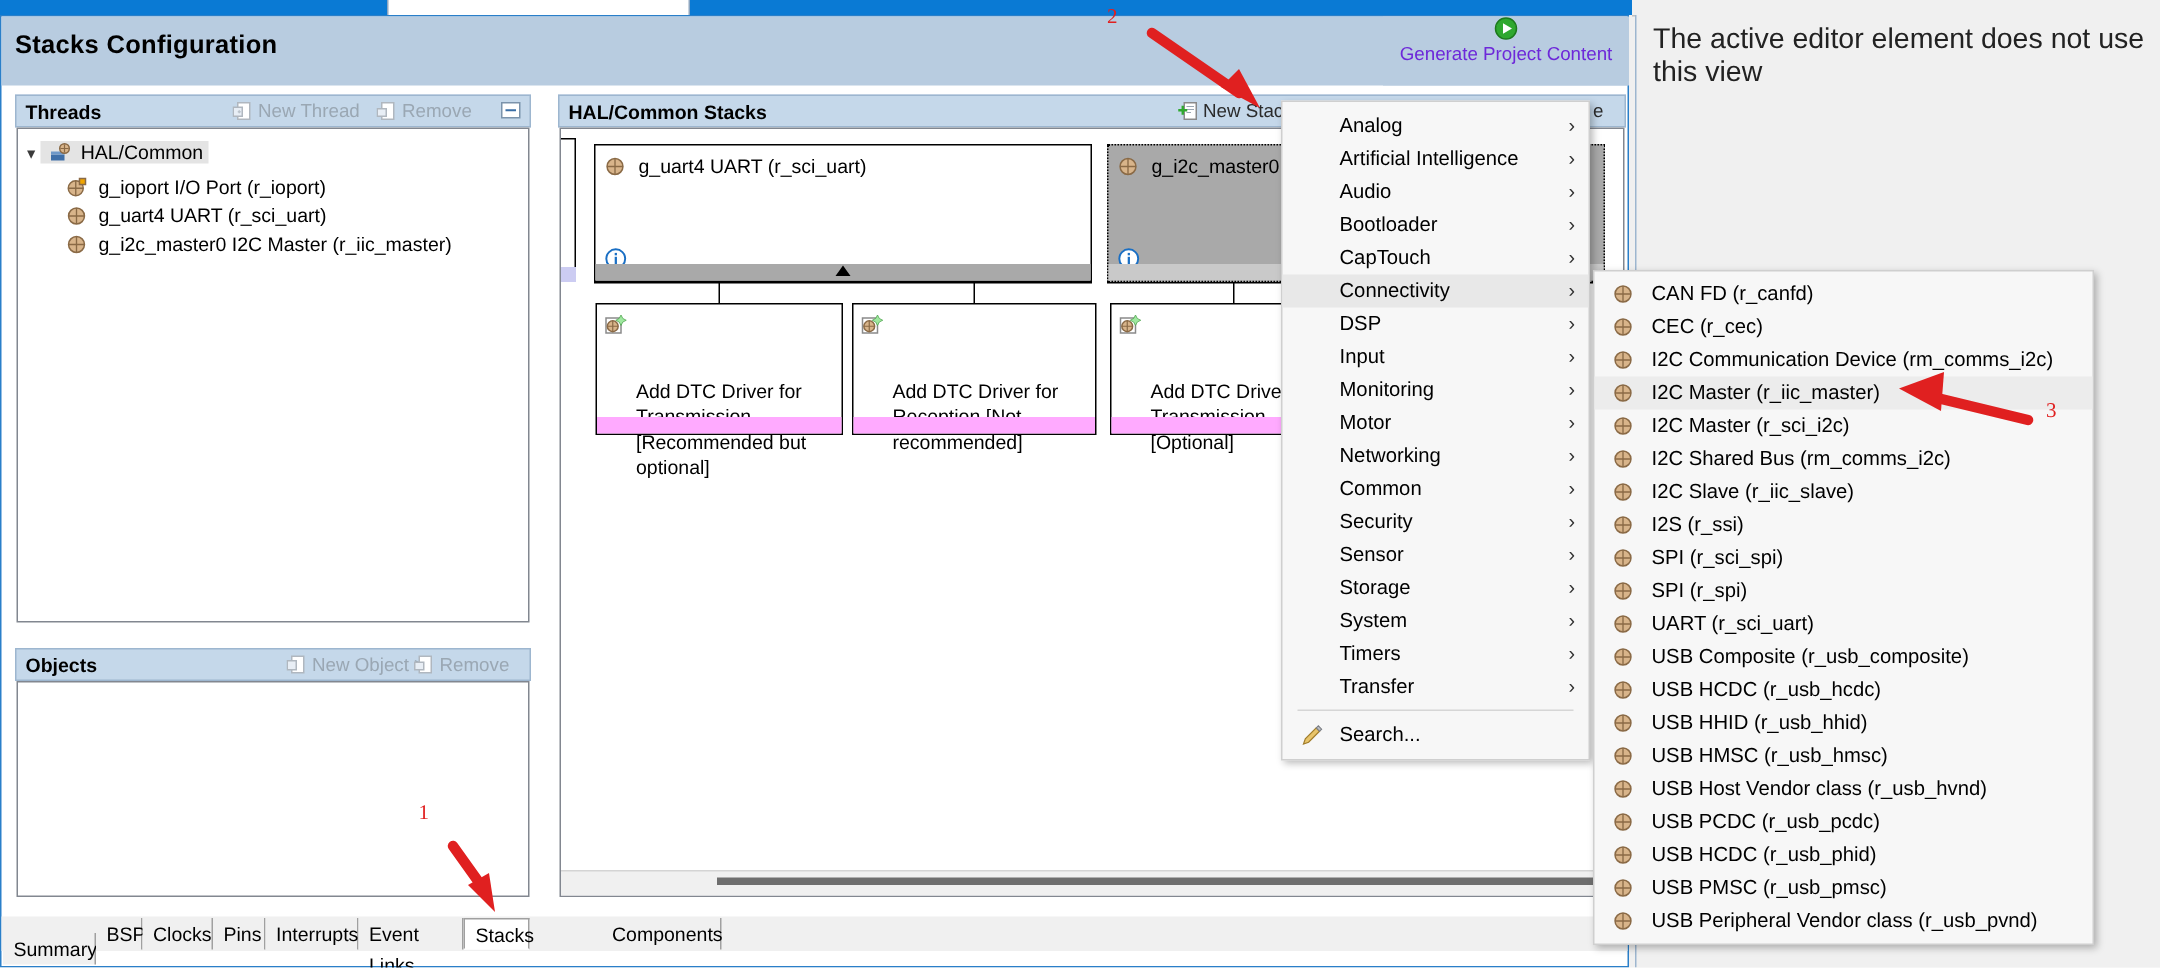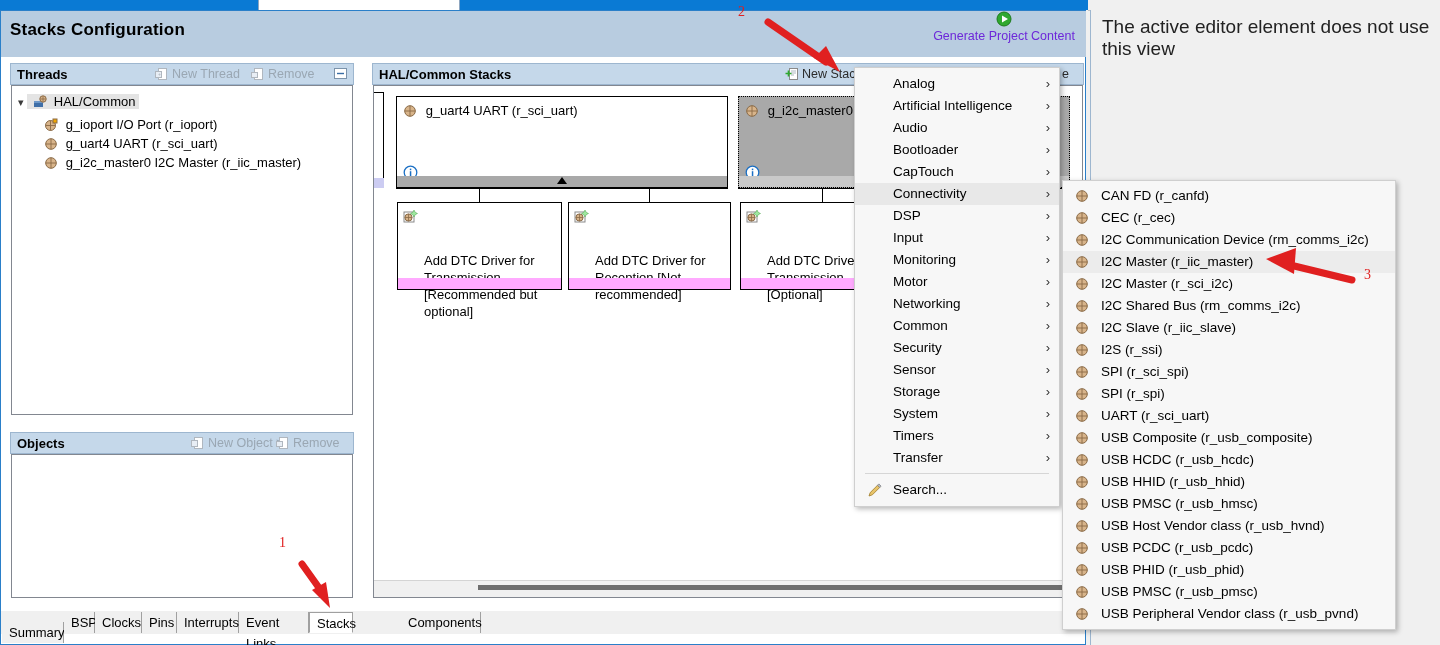--- a/index.html
+++ b/index.html
@@ -413,33 +413,33 @@
           <circle cx="7" cy="7" r="5.3" fill="#d8b48a" stroke="#8a6a46"></circle>
           <path d="M7 1.7v10.6M1.7 7h10.6" stroke="#8a6a46" stroke-width=".9"></path>
         </svg></span><span>USB HCDC (r_usb_hcdc)</span></div>
   <div class="sub-item"><span class="sub-ico"><svg width="14" height="14" viewBox="0 0 14 14">
           <circle cx="7" cy="7" r="5.3" fill="#d8b48a" stroke="#8a6a46"></circle>
           <path d="M7 1.7v10.6M1.7 7h10.6" stroke="#8a6a46" stroke-width=".9"></path>
         </svg></span><span>USB HHID (r_usb_hhid)</span></div>
   <div class="sub-item"><span class="sub-ico"><svg width="14" height="14" viewBox="0 0 14 14">
           <circle cx="7" cy="7" r="5.3" fill="#d8b48a" stroke="#8a6a46"></circle>
           <path d="M7 1.7v10.6M1.7 7h10.6" stroke="#8a6a46" stroke-width=".9"></path>
-        </svg></span><span>USB PMSC (r_usb_hmsc)</span></div>
+        </svg></span><span>USB HMSC (r_usb_hmsc)</span></div>
   <div class="sub-item"><span class="sub-ico"><svg width="14" height="14" viewBox="0 0 14 14">
           <circle cx="7" cy="7" r="5.3" fill="#d8b48a" stroke="#8a6a46"></circle>
           <path d="M7 1.7v10.6M1.7 7h10.6" stroke="#8a6a46" stroke-width=".9"></path>
         </svg></span><span>USB Host Vendor class (r_usb_hvnd)</span></div>
   <div class="sub-item"><span class="sub-ico"><svg width="14" height="14" viewBox="0 0 14 14">
           <circle cx="7" cy="7" r="5.3" fill="#d8b48a" stroke="#8a6a46"></circle>
           <path d="M7 1.7v10.6M1.7 7h10.6" stroke="#8a6a46" stroke-width=".9"></path>
         </svg></span><span>USB PCDC (r_usb_pcdc)</span></div>
   <div class="sub-item"><span class="sub-ico"><svg width="14" height="14" viewBox="0 0 14 14">
           <circle cx="7" cy="7" r="5.3" fill="#d8b48a" stroke="#8a6a46"></circle>
           <path d="M7 1.7v10.6M1.7 7h10.6" stroke="#8a6a46" stroke-width=".9"></path>
-        </svg></span><span>USB PHID (r_usb_phid)</span></div>
+        </svg></span><span>USB HCDC (r_usb_phid)</span></div>
   <div class="sub-item"><span class="sub-ico"><svg width="14" height="14" viewBox="0 0 14 14">
           <circle cx="7" cy="7" r="5.3" fill="#d8b48a" stroke="#8a6a46"></circle>
           <path d="M7 1.7v10.6M1.7 7h10.6" stroke="#8a6a46" stroke-width=".9"></path>
         </svg></span><span>USB PMSC (r_usb_pmsc)</span></div>
   <div class="sub-item"><span class="sub-ico"><svg width="14" height="14" viewBox="0 0 14 14">
           <circle cx="7" cy="7" r="5.3" fill="#d8b48a" stroke="#8a6a46"></circle>
           <path d="M7 1.7v10.6M1.7 7h10.6" stroke="#8a6a46" stroke-width=".9"></path>
         </svg></span><span>USB Peripheral Vendor class (r_usb_pvnd)</span></div>
 </div>
 

